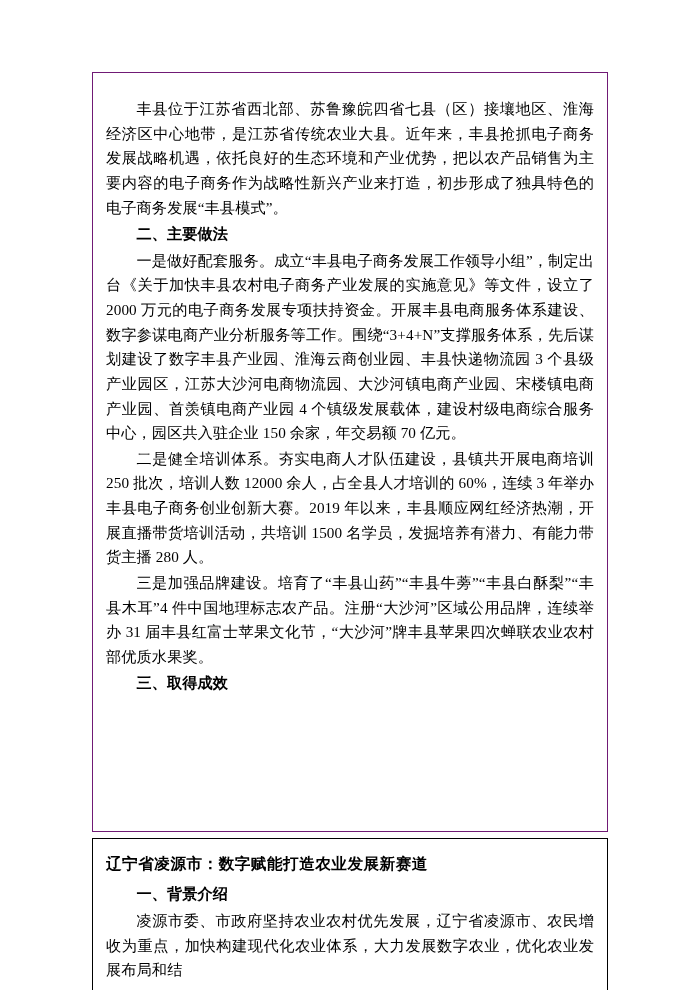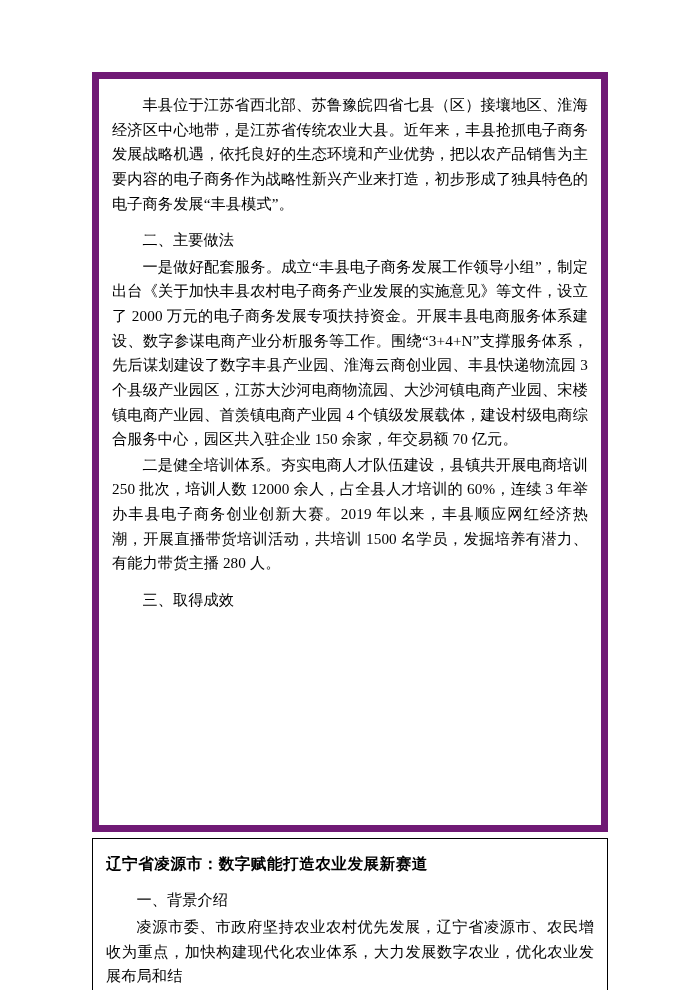--- a/index.html
+++ b/index.html
@@ -17,40 +17,40 @@
     position: relative;
     width: 700px;
     height: 990px;
     box-sizing: border-box;
   }
   .content-frame {
     position: absolute;
     left: 92px;
     top: 72px;
     width: 516px;
-    border: 7px solid #701a75;
+    border: 1px solid #701a75;
     box-sizing: border-box;
-    padding: 14px 13px 10px 13px;
+    padding: 24px 13px 10px 13px;
     min-height: 760px;
   }
   p {
     margin: 0 0 1px 0;
     font-size: 15.2px;
     line-height: 1.62;
     text-align: justify;
     text-justify: inter-ideograph;
     letter-spacing: 0.1px;
   }
   .indent {
     text-indent: 2em;
   }
   .heading {
     text-indent: 2em;
-    font-weight: normal;
-    margin: 12px 0 2px 0;
+    font-weight: bold;
+    margin: 2px 0 2px 0;
   }
   .section-box {
     position: absolute;
     left: 92px;
     top: 838px;
     width: 516px;
     border: 1px solid #000;
     box-sizing: border-box;
     padding: 10px 13px 12px 13px;
   }
@@ -74,20 +74,21 @@
 </head>
 <body>
 
 <div class="page">
 
   <div class="content-frame">
     <p class="indent">丰县位于江苏省西北部、苏鲁豫皖四省七县（区）接壤地区、淮海经济区中心地带，是江苏省传统农业大县。近年来，丰县抢抓电子商务发展战略机遇，依托良好的生态环境和产业优势，把以农产品销售为主要内容的电子商务作为战略性新兴产业来打造，初步形成了独具特色的电子商务发展“丰县模式”。</p>
     <p class="heading">二、主要做法</p>
     <p class="indent">一是做好配套服务。成立“丰县电子商务发展工作领导小组”，制定出台《关于加快丰县农村电子商务产业发展的实施意见》等文件，设立了 2000 万元的电子商务发展专项扶持资金。开展丰县电商服务体系建设、数字参谋电商产业分析服务等工作。围绕“3+4+N”支撑服务体系，先后谋划建设了数字丰县产业园、淮海云商创业园、丰县快递物流园 3 个县级产业园区，江苏大沙河电商物流园、大沙河镇电商产业园、宋楼镇电商产业园、首羡镇电商产业园 4 个镇级发展载体，建设村级电商综合服务中心，园区共入驻企业 150 余家，年交易额 70 亿元。</p>
     <p class="indent">二是健全培训体系。夯实电商人才队伍建设，县镇共开展电商培训 250 批次，培训人数 12000 余人，占全县人才培训的 60%，连续 3 年举办丰县电子商务创业创新大赛。2019 年以来，丰县顺应网红经济热潮，开展直播带货培训活动，共培训 1500 名学员，发掘培养有潜力、有能力带货主播 280 人。</p>
+    <p class="indent">三是加强品牌建设。培育了“丰县山药”“丰县牛蒡”“丰县白酥梨”“丰县木耳”4 件中国地理标志农产品。注册“大沙河”区域公用品牌，连续举办 31 届丰县红富士苹果文化节，“大沙河”牌丰县苹果四次蝉联农业农村部优质水果奖。</p>
     <p class="heading">三、取得成效</p>
   </div>
 
   <div class="section-box">
     <p class="section-title">辽宁省凌源市：数字赋能打造农业发展新赛道</p>
     <p class="heading">一、背景介绍</p>
     <p class="indent">凌源市委、市政府坚持农业农村优先发展，辽宁省凌源市、农民增收为重点，加快构建现代化农业体系，大力发展数字农业，优化农业发展布局和结</p>
   </div>
 
 

